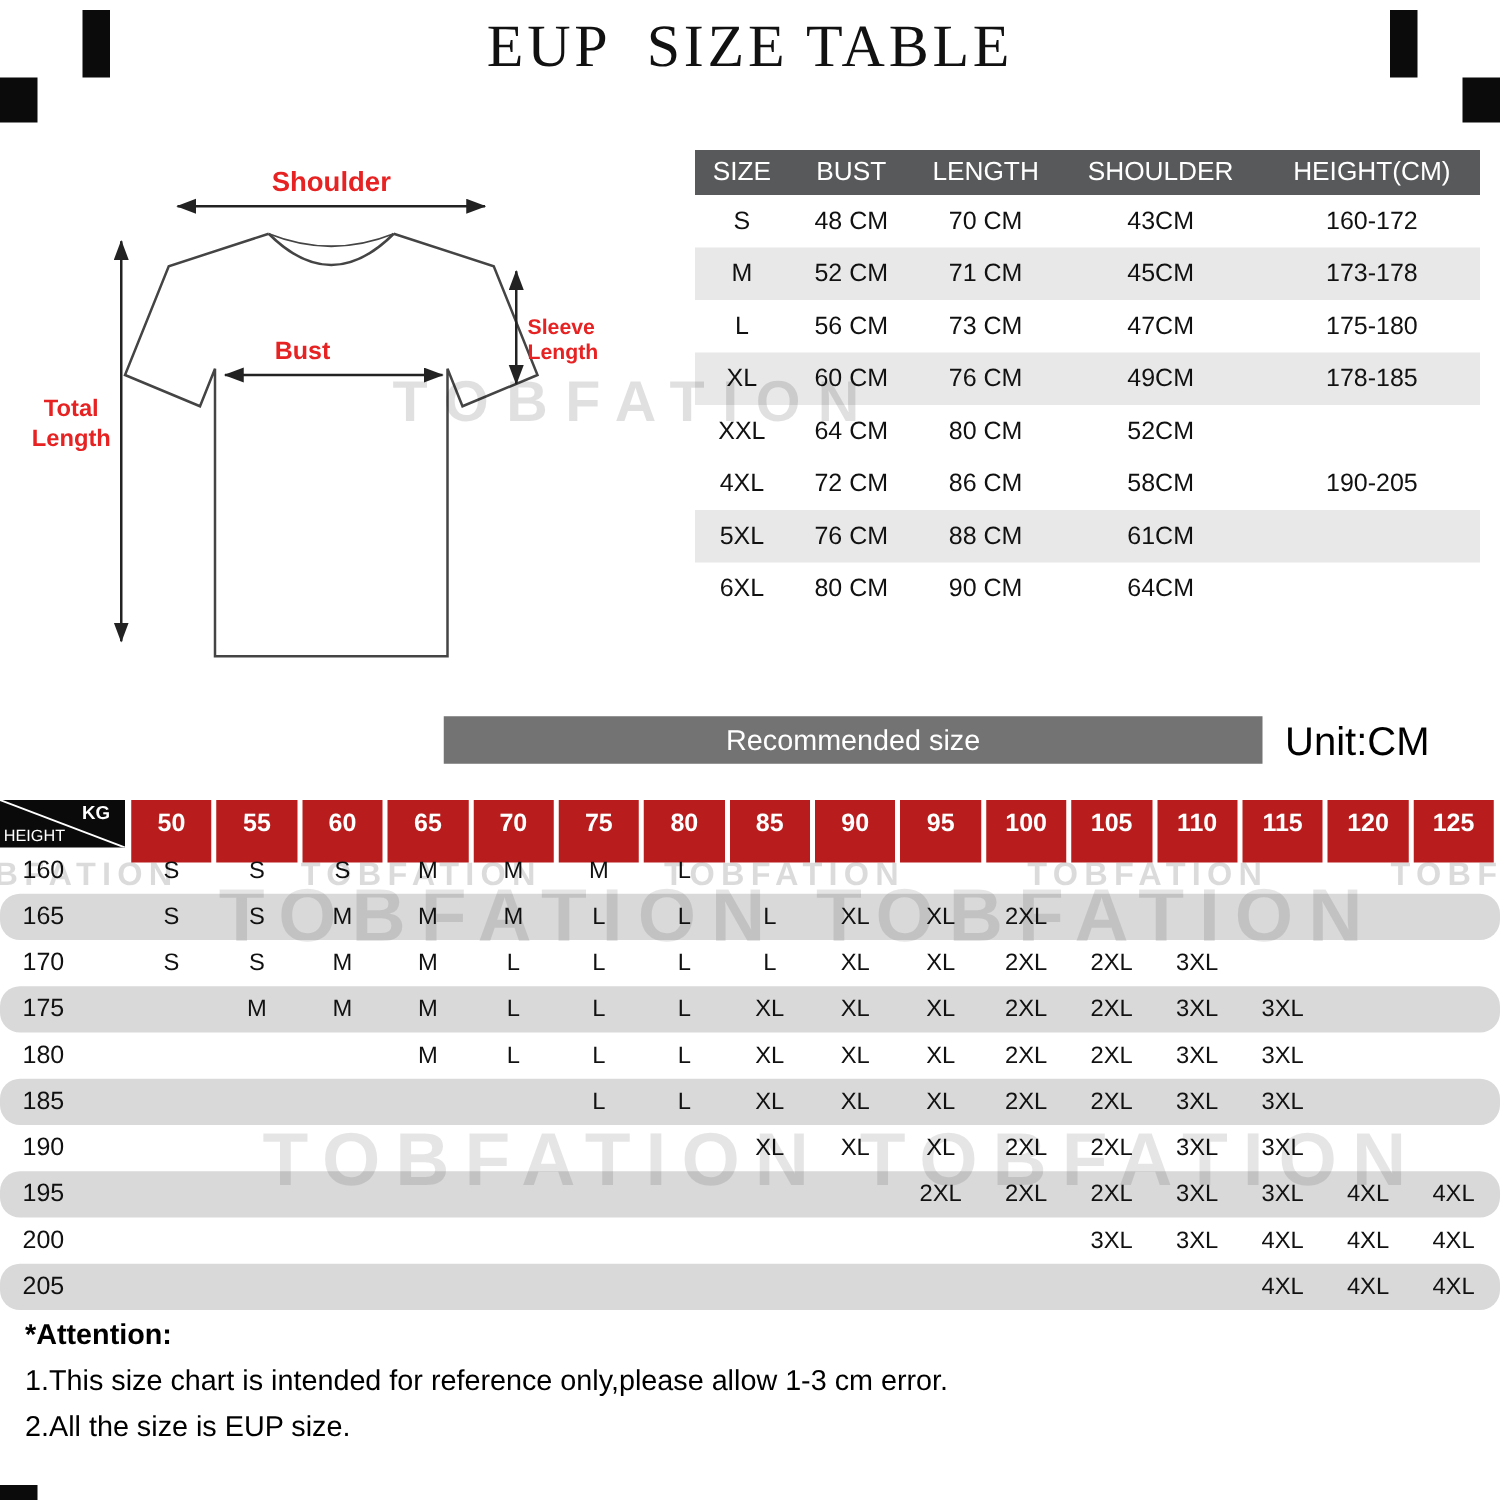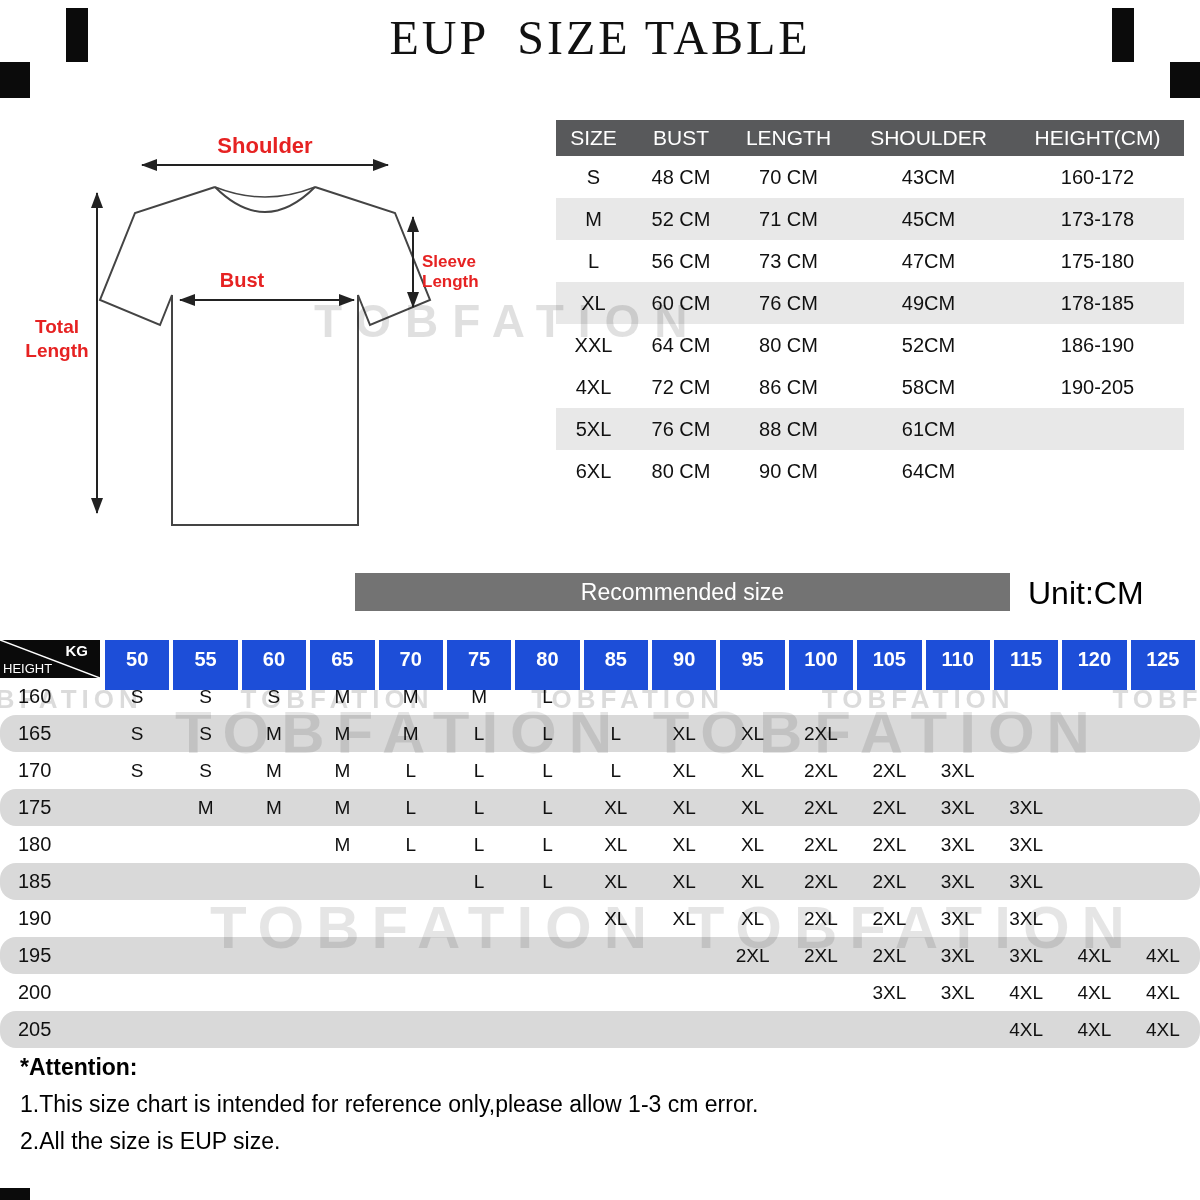--- a/index.html
+++ b/index.html
@@ -39,21 +39,21 @@
   .unit{position:absolute;left:1028px;top:575px;font-size:32px;color:#000;}
 
   
   .kg-header{position:absolute;left:0;top:640px;right:0;height:50px;}
   .kg-corner{position:absolute;left:0;top:0;width:100px;height:38px;background:#0a0a0a;color:#fff;}
   .kg-corner svg{position:absolute;left:0;top:0;}
   .kg-corner .kg-lab{position:absolute;right:12px;top:2px;font-size:15px;font-weight:700;}
   .kg-corner .ht-lab{position:absolute;left:3px;bottom:2px;font-size:13px;}
   .kg-header-cells{position:absolute;left:105px;right:5px;top:0;bottom:0;
                    display:grid;grid-template-columns:repeat(16,1fr);gap:4px;}
-  .kg-cell{background:#1d4ed8;color:#fff;text-align:center;line-height:38px;
+  .kg-cell{background:#b91c1c;color:#fff;text-align:center;line-height:38px;
            font-size:20px;font-weight:600;}
   .recommend-body{position:absolute;left:0;top:678px;right:0;}
   .rc-row{position:relative;height:37px;border-radius:16px;}
   .rc-row.alt{background:#d9d9d9;}
   .rc-height{position:absolute;left:18px;top:0;line-height:37px;font-size:20px;}
   .rc-cells{position:absolute;left:105px;right:5px;top:0;bottom:0;
             display:grid;grid-template-columns:repeat(16,1fr);gap:4px;}
   .rc-cell{text-align:center;line-height:37px;font-size:19px;}
 
   
@@ -145,21 +145,20 @@
           <div class="st-cell">60 CM</div>
           <div class="st-cell">76 CM</div>
           <div class="st-cell">49CM</div>
           <div class="st-cell">178-185</div>
         </div>
         <div class="st-row">
           <div class="st-cell">XXL</div>
           <div class="st-cell">64 CM</div>
           <div class="st-cell">80 CM</div>
           <div class="st-cell">52CM</div>
-          <div class="st-cell">186-190</div>
         </div>
         <div class="st-row">
           <div class="st-cell">4XL</div>
           <div class="st-cell">72 CM</div>
           <div class="st-cell">86 CM</div>
           <div class="st-cell">58CM</div>
           <div class="st-cell">190-205</div>
         </div>
         <div class="st-row alt">
           <div class="st-cell">5XL</div>

